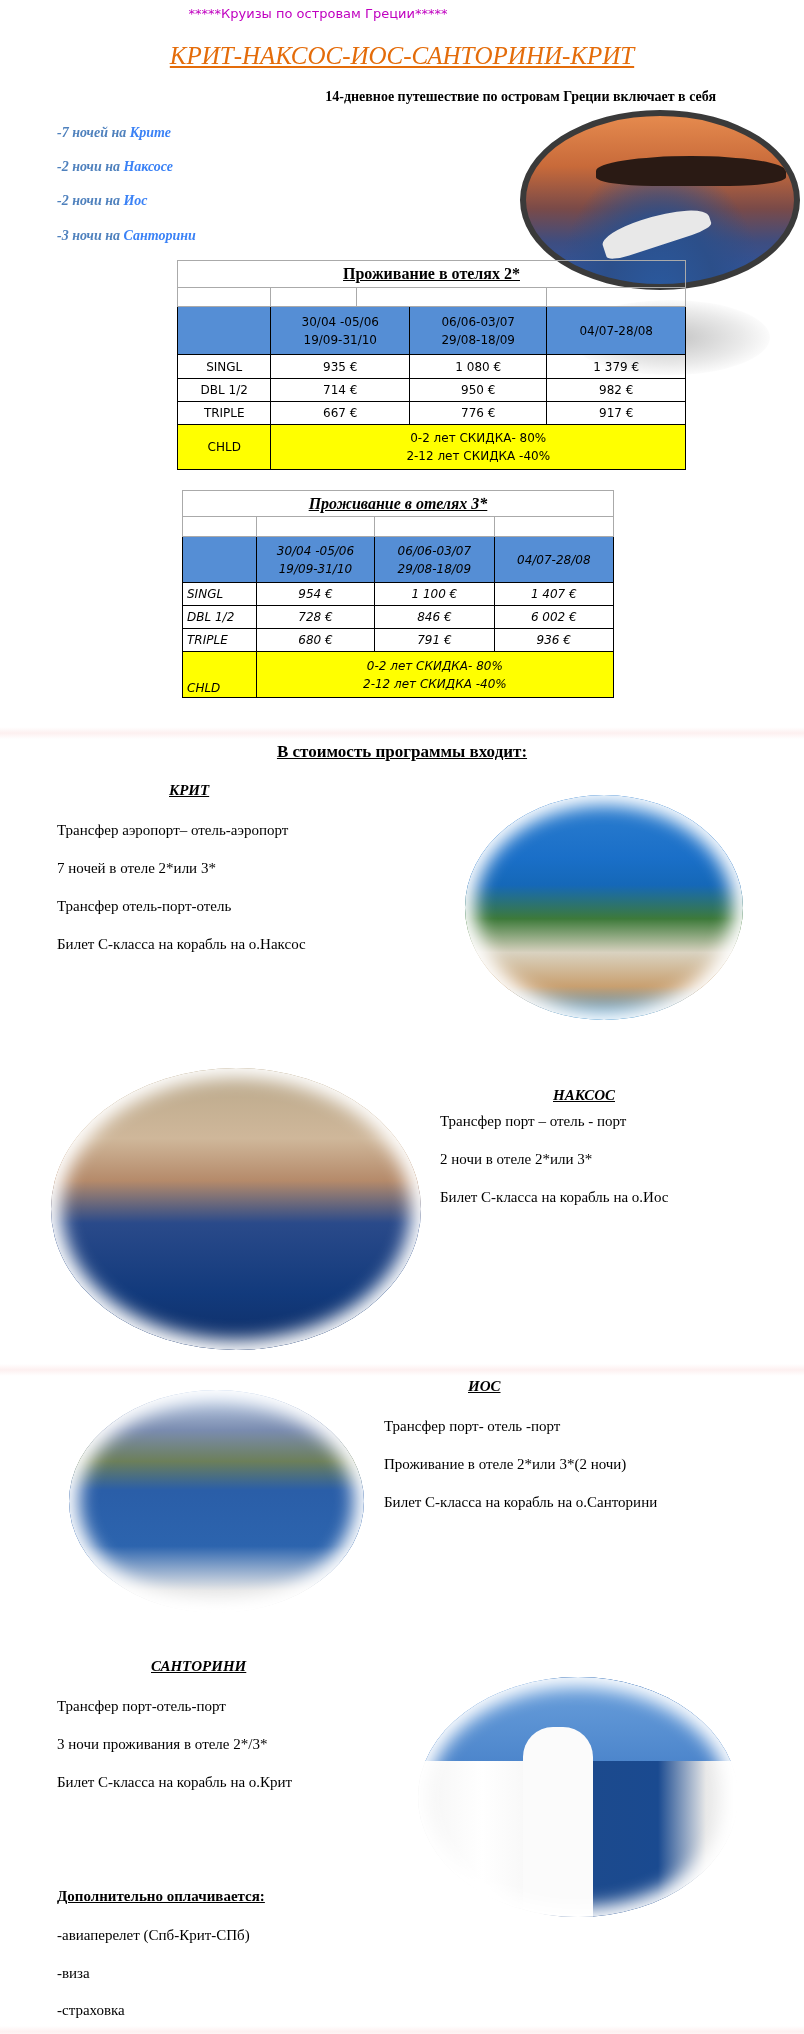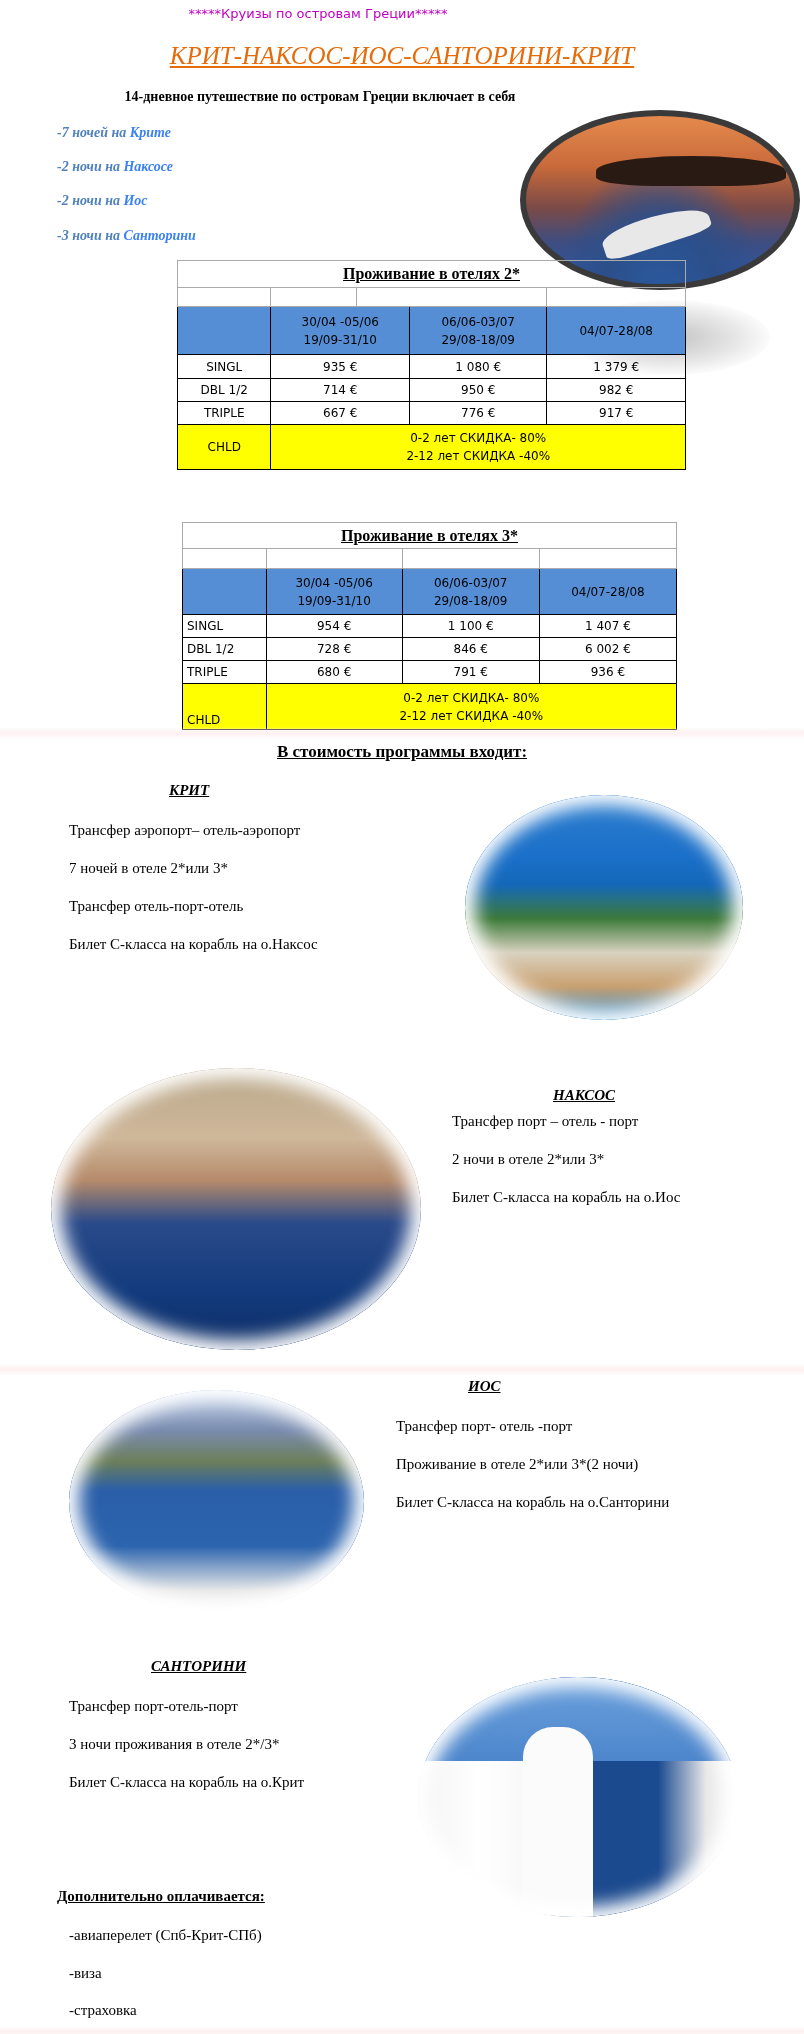--- a/index.html
+++ b/index.html
@@ -1,20 +1,20 @@
 <!DOCTYPE html>
 <html><head>
 <meta charset="utf-8">
 <style>
   html, body { margin:0; padding:0; background:#fff; }
   body { width:804px; height:2034px; position:relative; overflow:hidden; font-family:"Liberation Serif", serif; color:#000; }
   .abs { position:absolute; }
   .subtitle { left:0; width:636px; top:6px; text-align:center; font-family:"DejaVu Sans", sans-serif; font-size:13px; color:#c000c0; }
   .title { left:0; width:804px; top:42px; text-align:center; font-family:"Liberation Serif", serif; font-style:italic; font-size:25px; color:#e46c0a; text-decoration:underline; }
-  .intro { left:0; width:640px; top:89px; text-align:center; font-weight:bold; font-size:14px; }
+  .intro { left:0; width:716px; top:89px; text-align:right; font-weight:bold; font-size:14px; }
   .stay { left:57px; font-style:italic; font-weight:bold; font-size:14px; color:#4f81bd; }
   .stay .isl { color:#3b82f6; }
   .cruise-img { left:520px; top:110px; width:280px; height:180px; border-radius:50%;
     background: radial-gradient(ellipse at 50% 110%, #2a5aa0 0%, #2c4f8a 30%, transparent 55%),
                 linear-gradient(180deg, #e58a4e 0%, #c86a3a 30%, #7a4a48 55%, #3e4d80 75%, #2a58a8 100%);
     border:6px solid #3a3a3a; box-sizing:border-box; overflow:hidden; }
   .cruise-island { position:absolute; left:70px; top:40px; width:190px; height:30px; background:#2a1a14; border-radius:50% 50% 30% 30%; }
   .cruise-ship { position:absolute; left:75px; top:100px; width:110px; height:30px; background:#e8e8e8; border-radius:40% 60% 20% 20%; transform:rotate(-18deg); }
   .cruise-shadow { left:570px; top:300px; width:200px; height:75px; border-radius:50%; background:radial-gradient(ellipse, rgba(180,180,180,0.8) 0%, rgba(200,200,200,0.4) 50%, rgba(255,255,255,0) 75%); }
 
@@ -22,21 +22,21 @@
   table.price td { border:1px solid #000; text-align:center; padding:0; }
   table.price tr.tt td { border:1px solid #aaa; font-family:"Liberation Serif", serif; font-weight:bold; font-size:16px; text-decoration:underline; }
   table.price tr.empty td { border:1px solid #aaa; }
   table.price tr.head td { background:#558ed5; line-height:18px; }
   table.price tr.chld td { background:#ffff00; line-height:18px; }
   table.price td.lbl { text-align:left; padding-left:4px; }
 
   .band { left:0; width:804px; height:12px; background:linear-gradient(180deg, rgba(255,240,240,0) 0%, #fdf0f0 50%, rgba(255,240,240,0) 100%); }
   .incl-h { left:0; width:804px; top:742px; text-align:center; font-weight:bold; font-size:17px; text-decoration:underline; }
   .isl-h { font-weight:bold; font-style:italic; font-size:15px; text-decoration:underline; }
-  .line { font-size:15px;margin-left:12px; }
+  .line { font-size:15px; }
   .photo { border-radius:50%; overflow:hidden; }
   .photo::after { content:""; position:absolute; inset:0; border-radius:50%; box-shadow: inset 0 0 18px 10px #fff; }
   .crete-img { left:465px; top:795px; width:278px; height:225px;
     background: linear-gradient(180deg, #2e7fd0 0%, #1a6fc8 28%, #1568b8 40%, #3d7a3a 55%, #d9d2c0 70%, #c9a070 85%, #2a86c8 100%); }
   .naxos-img { left:51px; top:1068px; width:370px; height:282px;
     background: linear-gradient(180deg, #b9a88a 0%, #cfb79a 25%, #b58a6a 40%, #2a4a8a 55%, #123a7c 80%, #0f2e66 100%); }
   .ios-img { left:69px; top:1390px; width:295px; height:223px;
     background: linear-gradient(180deg, #c8d8ee 0%, #7a8cb0 18%, #6c7f5a 32%, #2a5ea8 45%, #2c64ae 70%, #e8e8e8 90%, #ffffff 100%); }
   .santorini-img { left:418px; top:1677px; width:320px; height:240px;
     background: linear-gradient(90deg, #f4f4f4 0%, #ffffff 20%, #f6f6f6 38%, #1d4a8c 45%, #1a4a90 75%, #e8e8e8 90%, #ffffff 100%); }
@@ -118,21 +118,21 @@
   <tr class="chld" style="height:45px">
     <td>CHLD</td>
     <td colspan="3">
           <div>0-2 лет СКИДКА- 80%</div>
           <div>2-12 лет СКИДКА -40%</div>
         </td>
   </tr>
 </tbody>
   </table>
 
-<table class="price" style="left:182px; top:522px; width:495px;">
+<table class="price" style="left:182px; top:490px; width:432px;font-style:italic;">
   <colgroup>
       <col style="width:75px">
       <col style="width:122px">
       <col style="width:123px">
       <col style="width:123px">
     </colgroup>
   <tbody>
       <tr class="tt" style="height:26px">
         <td colspan="4">Проживание в отелях 3*</td>
       </tr>

